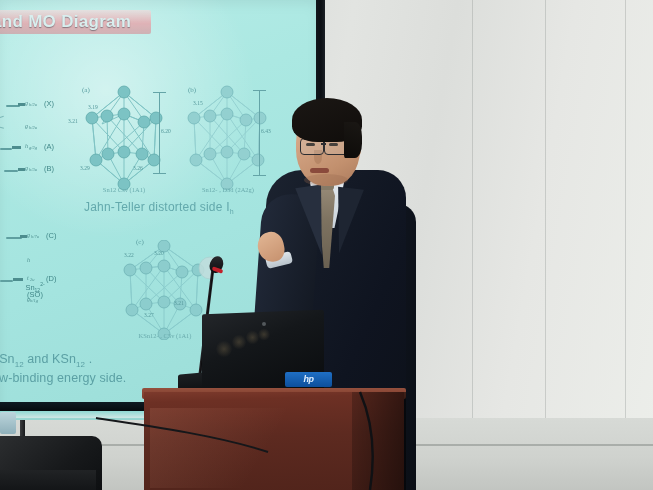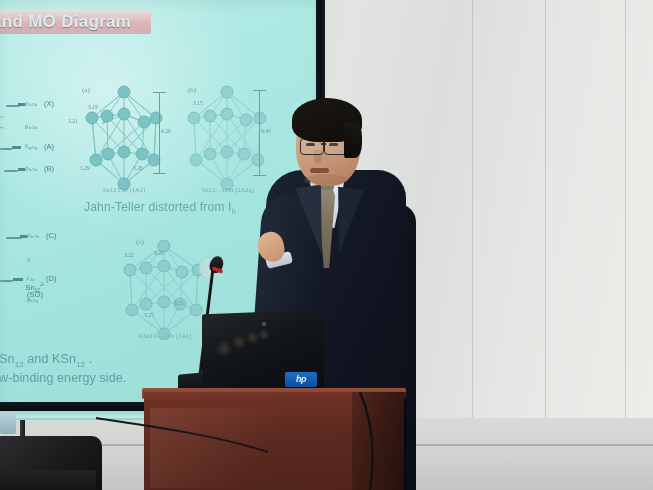--- a/index.html
+++ b/index.html
@@ -244,21 +244,21 @@
     background:linear-gradient(160deg,#23262a 0%,#14171a 40%,#0a0c0e 100%);
     border-radius:2px 3px 0 0;
     transform:skewY(-2.2deg);
   }
   .laptop-base{
     position:absolute;left:178px;top:372px;width:60px;height:22px;
     background:linear-gradient(180deg,#1c1f22,#0c0e10);
     transform:skewY(-5deg);border-radius:2px;
   }
   .hp-logo{
-    position:absolute;left:285px;top:372px;width:32px;height:15px;
+    position:absolute;left:285px;top:372px;width:47px;height:15px;
     background:linear-gradient(180deg,#1f6fc4,#0d4f9c);
     border-radius:2px;color:#dfefff;font-size:9px;font-style:italic;font-weight:bold;
     text-align:center;line-height:15px;letter-spacing:-.5px;
   }
   .lid-scuff{
     position:absolute;border-radius:50%;
     background:radial-gradient(circle,rgba(150,130,90,.30),rgba(150,130,90,0) 70%);
   }
   .cam-dot{
     position:absolute;left:262px;top:322px;width:4px;height:4px;border-radius:50%;
@@ -455,21 +455,21 @@
     </div>
     <div class="fig-label" style="left:192px;top:86px;">(b)</div>
     <div class="bond-num" style="left:197px;top:100px;">3.15</div>
     <div class="fig-cap" style="left:192px;top:186px;width:80px;">Sn12- , D3d (2A2g)</div>
     <div class="dimbar" style="left:263px;top:90px;width:1px;height:86px;"></div>
     <div class="dimbar" style="left:257px;top:90px;width:13px;height:1px;"></div>
     <div class="dimbar" style="left:257px;top:175px;width:13px;height:1px;"></div>
     <div class="bond-num" style="left:265px;top:128px;">6.43</div>
 
     <div class="jt-text">
-      <span>Jahn-Teller distorted from I</span><sub>h</sub>
+      <span>Jahn-Teller distorted side I</span><sub>h</sub>
     </div>
 
     <div class="cluster" style="left:118px;top:240px;">
       <svg width="100" height="100" viewBox="0 0 100 100">
         <g stroke="#86c8c9" stroke-width="1" fill="none" opacity="0.85">
           <path d="M50 6 L16 30 L18 70 L50 94 L82 70 L84 30 Z"></path>
           <path d="M50 6 L32 28 L50 26 L68 32 Z"></path>
           <path d="M16 30 L32 28 L50 26 L68 32 L84 30"></path>
           <path d="M18 70 L32 64 L50 62 L66 64 L82 70"></path>
           <path d="M32 28 L32 64 M50 26 L50 62 M68 32 L66 64"></path>

